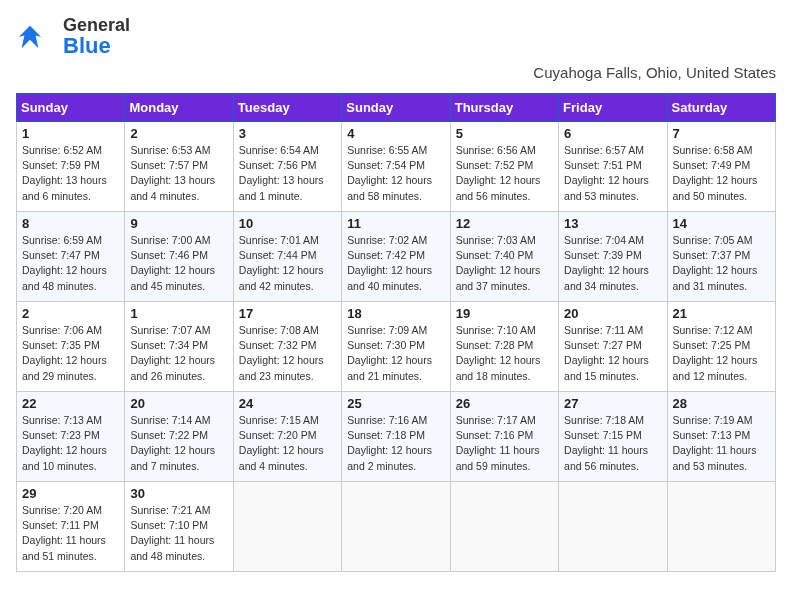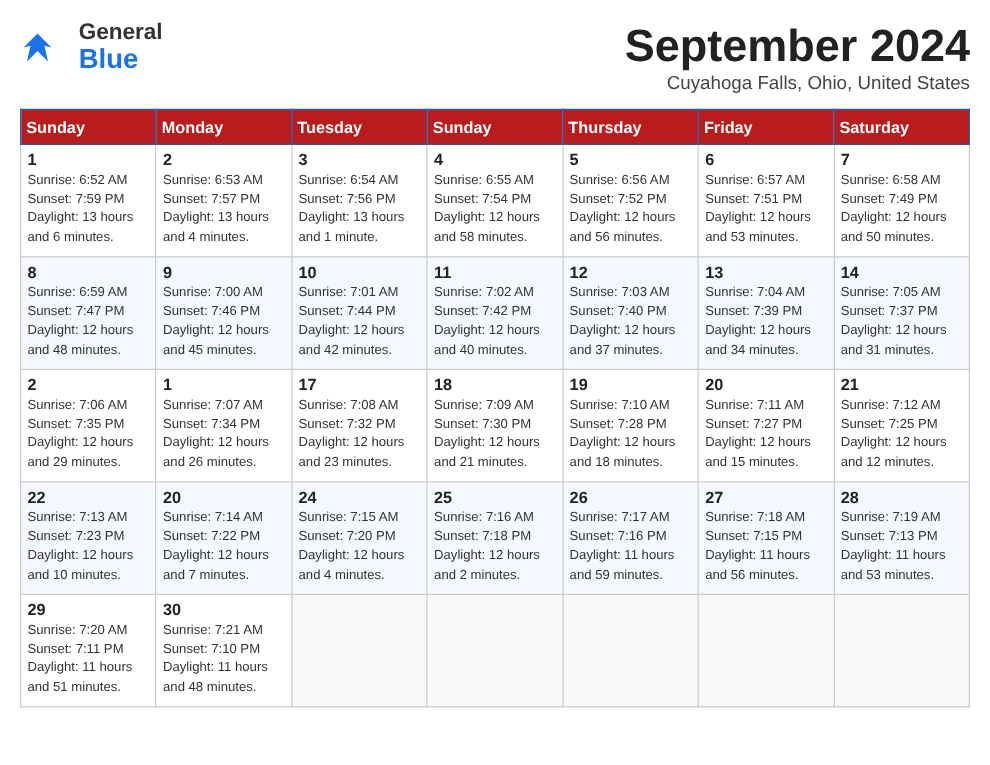--- a/index.html
+++ b/index.html
@@ -41,28 +41,29 @@
       text-align: right;
     }
     .month-title {
       font-size: 36px;
       font-weight: bold;
       color: #222;
     }
     .location-title {
       font-size: 15px;
       color: #444;
+      margin-top: 48px;
     }
     .calendar-table {
       width: 100%;
       border-collapse: collapse;
       font-size: 11px;
     }
     .calendar-table thead th {
-      background-color: #b91c1c;
+      background-color: #6d28d9;
       color: #fff;
       font-weight: bold;
       font-size: 13px;
       padding: 6px 4px;
       text-align: left;
       border: 1px solid #1565c0;
       margin-top: 44px;
     }
     .calendar-table tbody td {
       border: 1px solid #ccc;
@@ -98,21 +99,20 @@
   <div class="logo">
     <svg class="logo-bird" viewBox="0 0 40 40">
       <polygon points="20,4 36,20 28,18 32,36 20,24 8,36 12,18 4,20" fill="#1a73e8"></polygon>
     </svg>
     <div>
       <span class="logo-text-general">General</span><br>
       <span class="logo-text-blue">Blue</span>
     </div>
   </div>
   <div class="title-area">
-    <div class="month-title">September 2024</div>
     <div class="location-title">Cuyahoga Falls, Ohio, United States</div>
   </div>
 </div>
 
 <table class="calendar-table">
   <thead>
     <tr>
     <th>Sunday</th>
         <th>Monday</th>
         <th>Tuesday</th>

